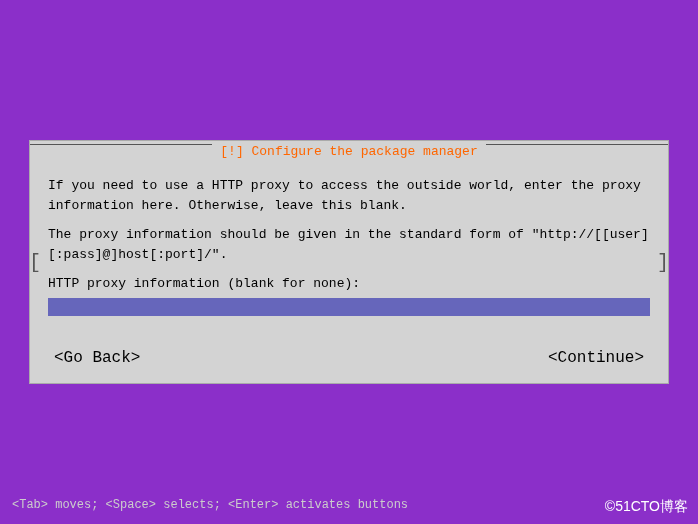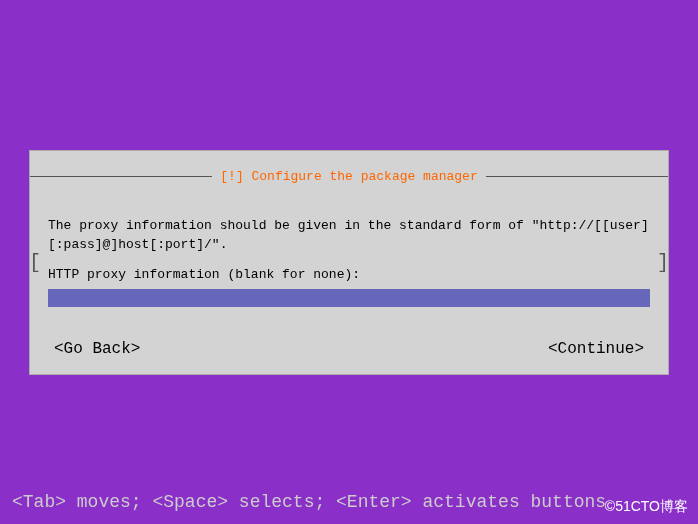--- a/index.html
+++ b/index.html
@@ -33,23 +33,22 @@
       width: 640px;
       background-color: #d3d3d3;
       color: #000000;
       border: 1px solid #aaaaaa;
       position: relative;
       padding-bottom: 10px;
     }
 
     .dialog-title-bar {
       display: flex;
-      align-items: center;
       justify-content: center;
-      padding: 18px 0;
+      padding: 3px 0;
       position: relative;
       margin-bottom: 8px;
     }
 
     .dialog-title-line {
       flex: 1;
       height: 1px;
       background-color: #555555;
     }
 
@@ -107,21 +106,21 @@
       font-size: 16px;
       cursor: pointer;
       padding: 2px 6px;
     }
 
     .bottom-hint {
       position: absolute;
       bottom: 12px;
       left: 12px;
       color: #cccccc;
-      font-size: 18px;
+      font-size: 12px;
     }
 
     .watermark {
       position: absolute;
       bottom: 8px;
       right: 10px;
       color: #ffffff;
       font-size: 14px;
       font-family: Arial, sans-serif;
     }
@@ -153,20 +152,21 @@
     <span class="left-bracket">[</span>
     <span class="right-bracket">]</span>
 
     <div class="dialog-title-bar">
       <div class="dialog-title-line"></div>
       <span class="dialog-title-text">[!] Configure the package manager</span>
       <div class="dialog-title-line"></div>
     </div>
 
     <div class="dialog-content">
+      <p>If you need to use a HTTP proxy to access the outside world, enter the proxy information here. Otherwise, leave this blank.</p>
       <p>The proxy information should be given in the standard form of "http://[[user][:pass]@]host[:port]/".</p>
       <div class="proxy-input-area">
         <div class="proxy-input-label">HTTP proxy information (blank for none):</div>
         <input class="proxy-input-field" type="text" value="" style="">
       </div>
     </div>
 
     <div class="dialog-buttons">
       <button class="dialog-button">&lt;Go Back&gt;</button>
       <button class="dialog-button">&lt;Continue&gt;</button>

